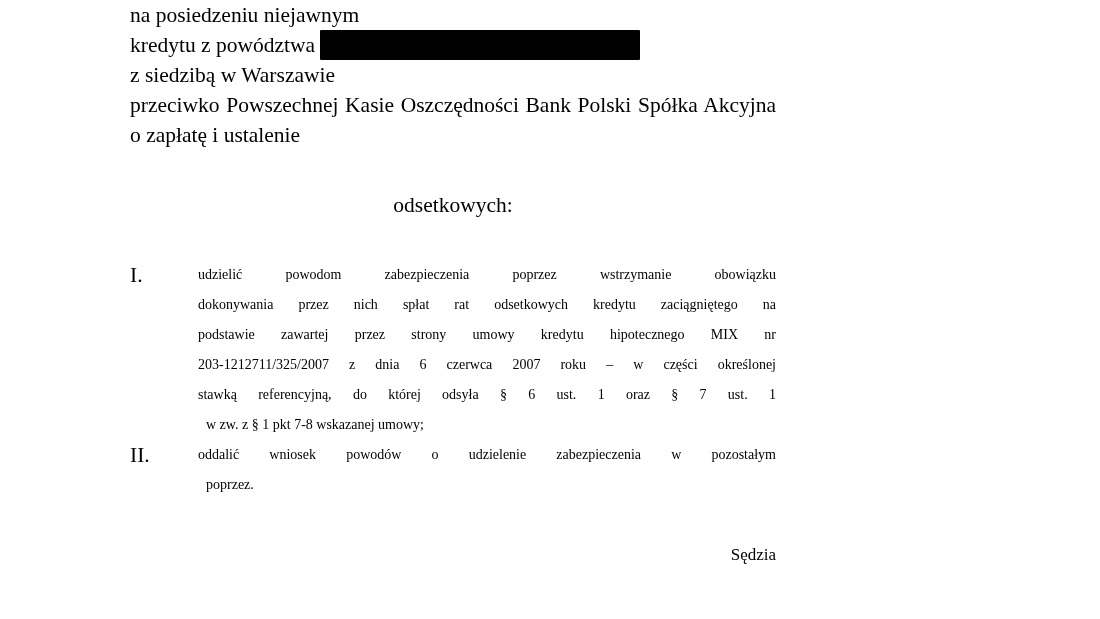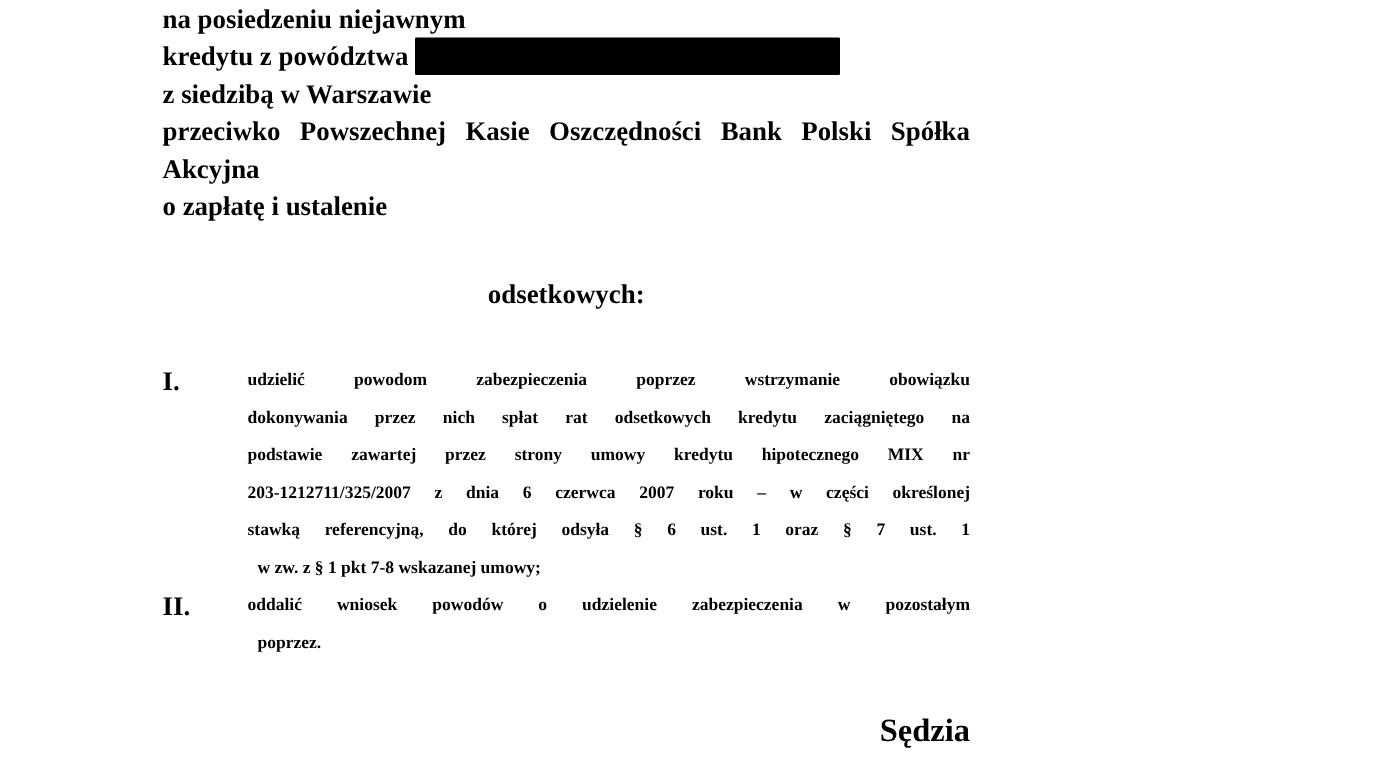--- a/index.html
+++ b/index.html
@@ -13,21 +13,20 @@
     font-family: "Liberation Serif", serif;
     color: #000000;
     overflow: hidden;
   }
   .page {
     position: relative;
     width: 908px;
     height: 619px;
     box-sizing: border-box;
     padding: 0 132px 0 130px;
-    font-weight: bold;
   }
   .doc-line {
     font-size: 21.5px;
     line-height: 30px;
     text-align: left;
     white-space: nowrap;
   }
   .doc-line.justify {
     text-align: justify;
     text-align-last: justify;
@@ -66,21 +65,21 @@
     line-height: 30px;
   }
   .ruling-text {
     flex: 1 1 auto;
     font-size: 14px;
     line-height: 30px;
     text-align: justify;
   }
   .signature {
     text-align: right;
-    font-size: 26px;
+    font-size: 17px;
     line-height: 30px;
     padding-right: 0px;
   }
   .jline {
     display: block;
     text-align: justify;
     text-align-last: justify;
   }
   .jline-last {
     display: block;

